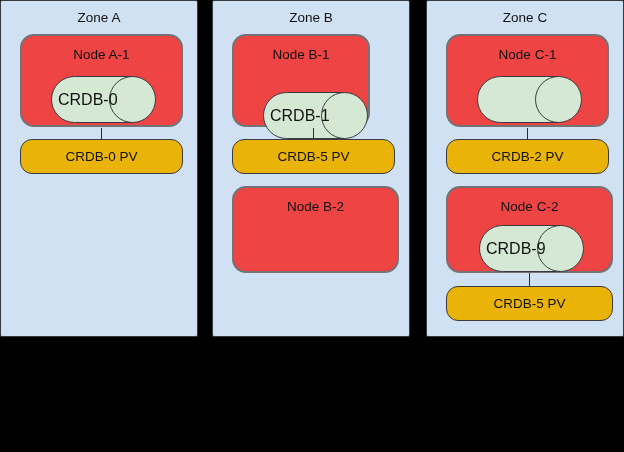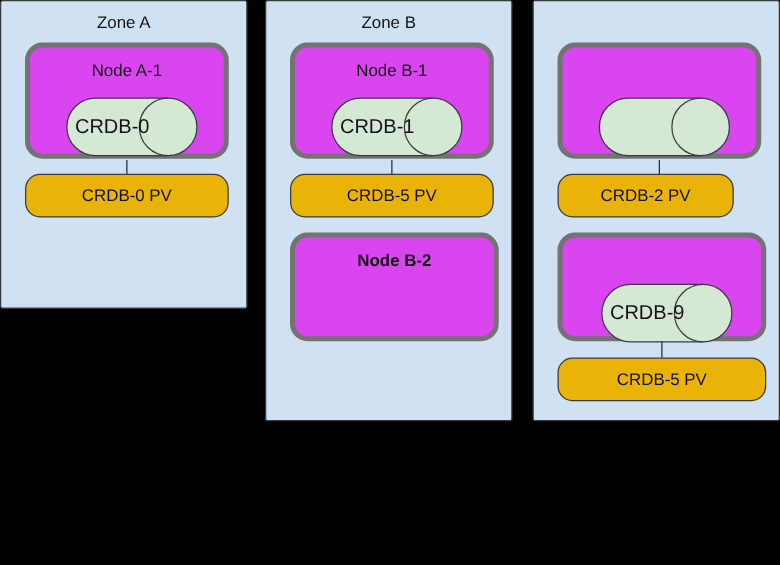--- a/index.html
+++ b/index.html
@@ -40,22 +40,22 @@
     font-size: 13.5px;
     color: #121212;
     line-height: 16px;
     white-space: nowrap;
   }
 
   
   .node {
     position: absolute;
     box-sizing: border-box;
-    background: #d946ef;
-    border: 4px solid #737373;
+    background: #ef4444;
+    border: 2px solid #737373;
     border-radius: 14px;
   }
   .node-title {
     position: absolute;
     left: 0;
     right: 0;
     top: 11px;
     text-align: center;
     font-size: 13.5px;
     color: #121212;
@@ -110,21 +110,21 @@
     position: absolute;
     width: 1px;
     background: #2b2c30;
   }
 </style>
 </head>
 <body>
 
 <div id="canvas">
 
-  <div class="zone" style="left:0px; top:0px; width:198px; height:247px;">
+  <div class="zone" style="left:0px; top:0px; width:198px; height:337px;">
     <div class="zone-title">Zone A</div>
 
     <div class="node" style="left:19px; top:33px; width:163px; height:93px;">
       <div class="node-title">Node A-1</div>
 
       <div class="cylinder" style="left:29px; top:40px; width:105px; height:47px;">
         <svg width="105" height="47" viewBox="0 0 105 47">
           <path d="M 23.5,0.5 H 81.5 A 23,23 0 0 1 81.5,46.5 H 23.5 A 23,23 0 0 1 23.5,0.5 Z" fill="#d5e8d4" stroke="#3a3b42" stroke-width="1"></path>
           <path d="M 81.5,0.5 A 23,23 0 0 0 81.5,46.5" fill="none" stroke="#3a3b42" stroke-width="1"></path>
         </svg>
@@ -135,62 +135,65 @@
     <div class="connector" style="left:100px; top:127px; height:12px;"></div>
 
     <div class="pv" style="left:19px; top:138px; width:163px; height:35px;">
       <span class="pv-label">CRDB-0 PV</span>
     </div>
   </div>
 
   <div class="zone" style="left:212px; top:0px; width:198px; height:337px;padding-left:11px;">
     <div class="zone-title">Zone B</div>
 
-    <div class="node" style="left:19px; top:33px; width:163px; height:93px;">
+    <div class="node" style="left:19px; top:33px; width:138px; height:93px;">
       <div class="node-title">Node B-1</div>
 
-      <div class="cylinder" style="left:29px; top:40px; width:105px; height:47px;">
+      <div class="cylinder" style="left:29px; top:56px; width:105px; height:47px;">
         <svg width="105" height="47" viewBox="0 0 105 47">
           <path d="M 23.5,0.5 H 81.5 A 23,23 0 0 1 81.5,46.5 H 23.5 A 23,23 0 0 1 23.5,0.5 Z" fill="#d5e8d4" stroke="#3a3b42" stroke-width="1"></path>
           <path d="M 81.5,0.5 A 23,23 0 0 0 81.5,46.5" fill="none" stroke="#3a3b42" stroke-width="1"></path>
         </svg>
         <div class="cyl-label">CRDB-1</div>
       </div>
     </div>
 
     <div class="connector" style="left:100px; top:127px; height:12px;"></div>
 
     <div class="pv" style="left:19px; top:138px; width:163px; height:35px;">
       <span class="pv-label">CRDB-5 PV</span>
     </div>
 
-    <div class="node" style="left:19px; top:185px; width:167px; height:87px;font-weight:bold;">
+    <div class="node" style="left:19px; top:185px; width:167px; height:87px;">
       <div class="node-title">Node B-2</div>
     </div>
   </div>
 
   <div class="zone" style="left:426px; top:0px; width:198px; height:337px;">
+    <div class="zone-title">Zone C</div>
 
     <div class="node" style="left:19px; top:33px; width:163px; height:93px;">
+      <div class="node-title">Node C-1</div>
 
       <div class="cylinder" style="left:29px; top:40px; width:105px; height:47px;">
         <svg width="105" height="47" viewBox="0 0 105 47">
           <path d="M 23.5,0.5 H 81.5 A 23,23 0 0 1 81.5,46.5 H 23.5 A 23,23 0 0 1 23.5,0.5 Z" fill="#d5e8d4" stroke="#3a3b42" stroke-width="1"></path>
           <path d="M 81.5,0.5 A 23,23 0 0 0 81.5,46.5" fill="none" stroke="#3a3b42" stroke-width="1"></path>
         </svg>
       </div>
     </div>
 
     <div class="connector" style="left:100px; top:127px; height:12px;"></div>
 
-    <div class="pv" style="left:19px; top:138px; width:141px; height:35px;">
+    <div class="pv" style="left:19px; top:138px; width:163px; height:35px;">
       <span class="pv-label">CRDB-2 PV</span>
     </div>
 
     <div class="node" style="left:19px; top:185px; width:167px; height:87px;">
+      <div class="node-title">Node C-2</div>
 
       <div class="cylinder" style="left:31px; top:37px; width:105px; height:47px;">
         <svg width="105" height="47" viewBox="0 0 105 47">
           <path d="M 23.5,0.5 H 81.5 A 23,23 0 0 1 81.5,46.5 H 23.5 A 23,23 0 0 1 23.5,0.5 Z" fill="#d5e8d4" stroke="#3a3b42" stroke-width="1"></path>
           <path d="M 81.5,0.5 A 23,23 0 0 0 81.5,46.5" fill="none" stroke="#3a3b42" stroke-width="1"></path>
         </svg>
         <div class="cyl-label">CRDB-9</div>
       </div>
     </div>
 

